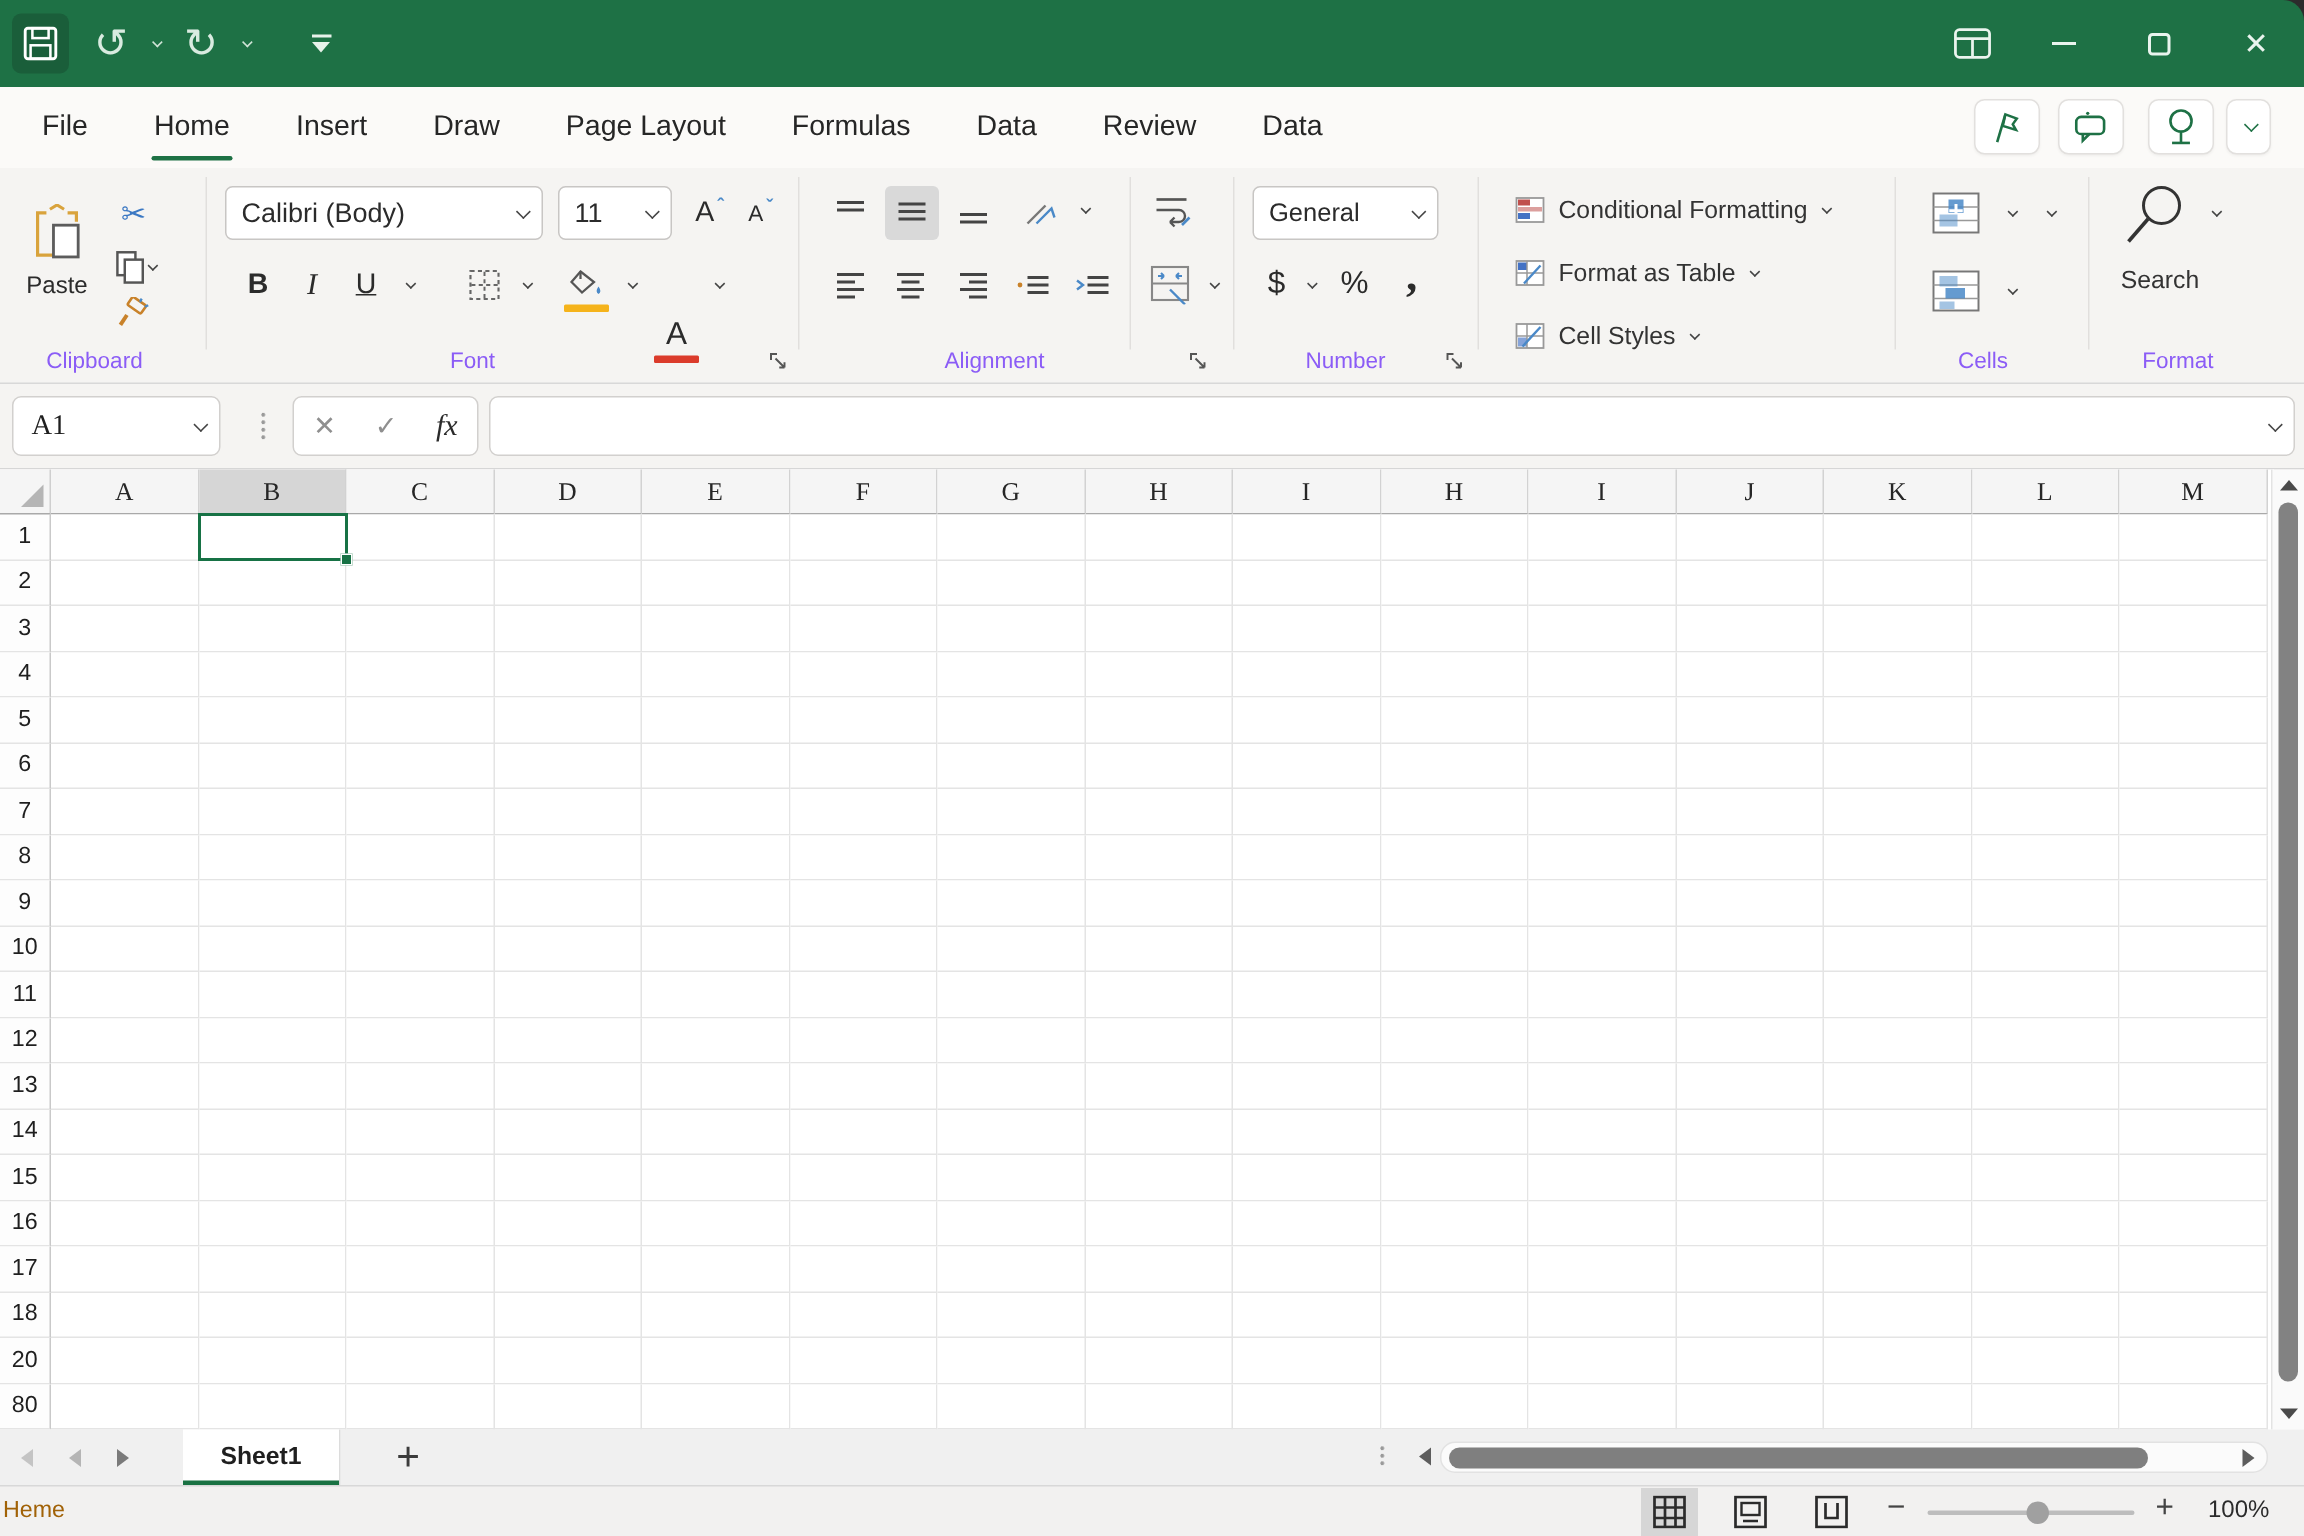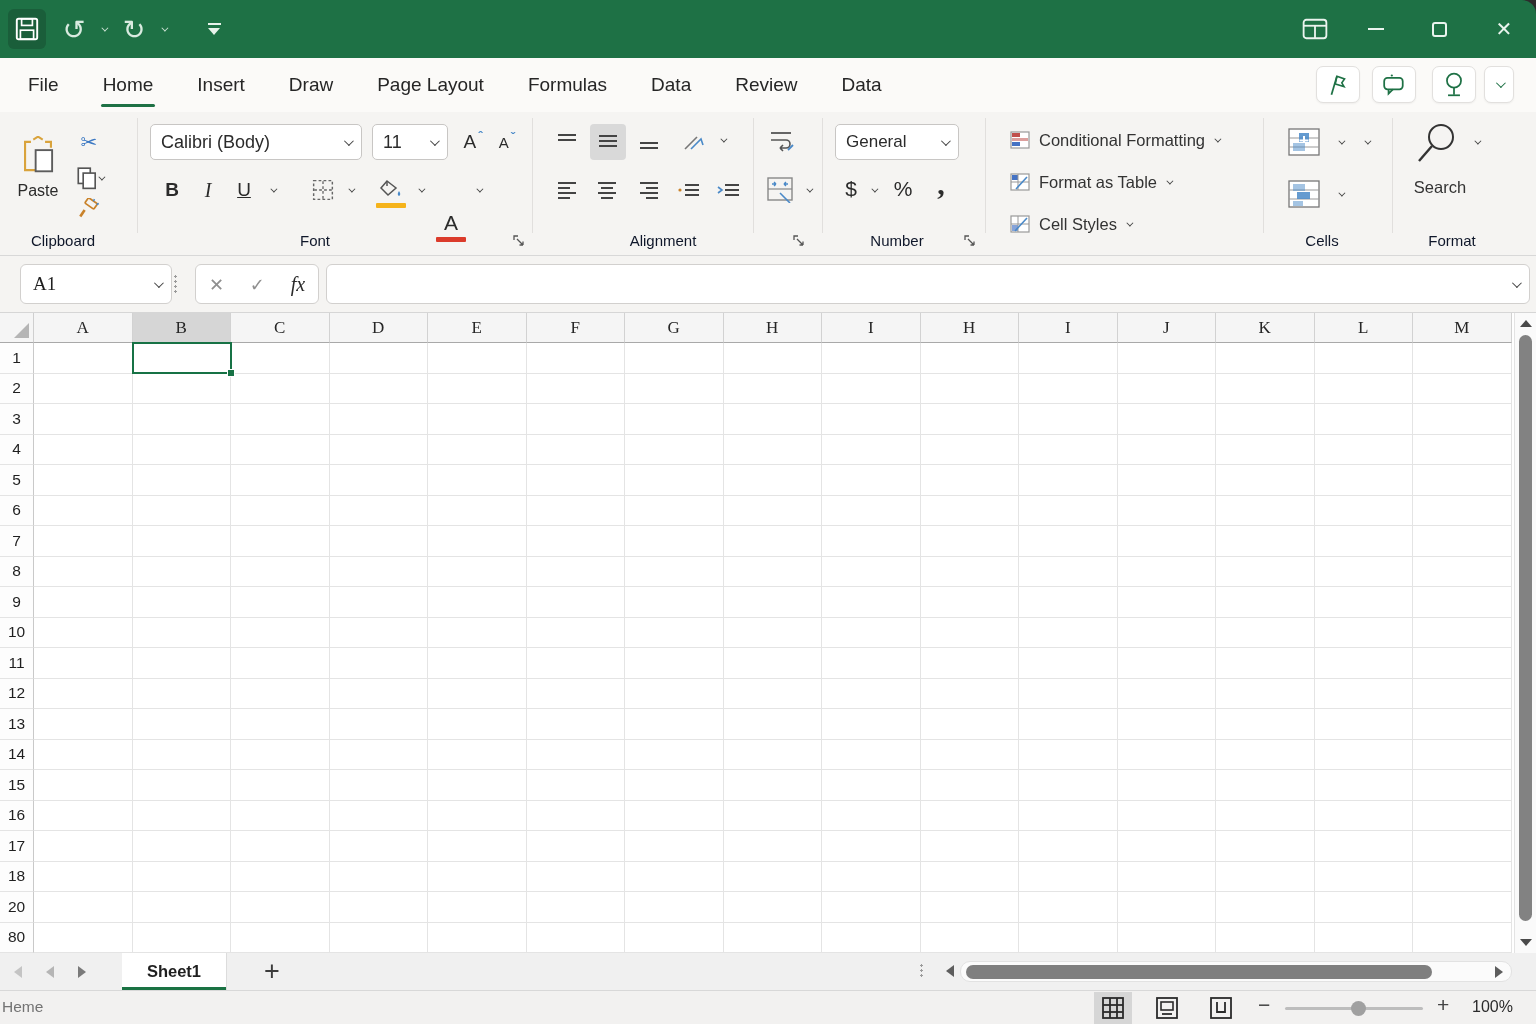--- a/index.html
+++ b/index.html
@@ -31,21 +31,21 @@
   .tab { position:relative; height:100%; display:flex; align-items:center; padding:0 22px; font-size:19px; color:#262626; cursor:pointer; }
   .tab:first-child { margin-left:6px; }
   .tab.active { font-weight:400; }
   .tab.active::after { content:""; position:absolute; left:20px; right:20px; bottom:5px; height:3px; background:#1E7145; border-radius:2px; }
   .tr-btn { position:absolute; top:66px; height:37px; background:#fff; border:1px solid #e2e0de; border-radius:7px;
             display:flex; align-items:center; justify-content:center; box-shadow:0 1px 2px rgba(0,0,0,.05); cursor:pointer; }
 
   
   .ribbon { position:absolute; top:112px; left:0; width:1536px; height:144px; background:#f5f4f2; border-bottom:1px solid #d8d8d8; }
   .vsep { position:absolute; top:6px; bottom:22px; width:1px; background:#e1dfdd; }
-  .grp-label { position:absolute; bottom:6px; font-size:15px; color:#0f172a; transform:translateX(-50%); white-space:nowrap; }
+  .grp-label { position:absolute; bottom:6px; font-size:15px; color:#8b5cf6; transform:translateX(-50%); white-space:nowrap; }
   .launcher { position:absolute; bottom:8px; width:12px; height:12px; }
   .rib { position:absolute; display:flex; align-items:center; justify-content:center; cursor:pointer; }
   .rib.sel { background:#d9d9d9; border-radius:4px; }
   .combo { position:absolute; background:#fff; border:1px solid #c8c6c4; border-radius:5px; display:flex; align-items:center;
            padding:0 10px; font-size:18px; color:#2b2b2b; cursor:pointer; }
   .combo .cx { flex:1; }
   .fmt-b { font-weight:bold; font-size:19px; color:#2b2b2b; }
   .fmt-i { font-style:italic; font-family:"Liberation Serif", serif; font-size:20px; color:#2b2b2b; }
   .fmt-u { text-decoration:underline; font-size:19px; color:#2b2b2b; }
   .grow-a { font-size:19px; color:#2b2b2b; position:relative; }
@@ -98,21 +98,21 @@
   .sheettab::after { content:""; position:absolute; left:0; right:0; bottom:0; height:3px; background:#1a7243; }
   .addsheet { position:absolute; left:250px; top:0; width:44px; height:37px; display:flex; align-items:center; justify-content:center;
               font-size:27px; font-weight:300; color:#3c3c3c; cursor:pointer; }
   .hs-track { position:absolute; left:960px; top:8px; width:552px; height:21px; background:#fbfbfb; border:1px solid #e2e2e2; border-radius:10px; }
   .hs-thumb { position:absolute; left:5px; top:2.5px; width:466px; height:14px; background:#7f7f7f; border-radius:7px; }
   .hs-left { position:absolute; left:946px; top:12px; width:0; height:0; border-top:6px solid transparent; border-bottom:6px solid transparent; border-right:8px solid #5d5d5d; }
   .hs-right { position:absolute; left:534px; top:4px; width:0; height:0; border-top:6px solid transparent; border-bottom:6px solid transparent; border-left:8px solid #5d5d5d; }
 
   
   .sbar { position:absolute; top:990px; left:0; width:1536px; height:34px; background:#f2f1f0; border-top:1px solid #d8d8d8; }
-  .mode-txt { position:absolute; left:2px; top:7px; font-size:15.5px; color:#737373; }
+  .mode-txt { position:absolute; left:2px; top:7px; font-size:15.5px; color:#a16207; }
   .view-btn { position:absolute; top:1px; width:38px; height:32px; display:flex; align-items:center; justify-content:center; cursor:pointer; }
   .view-btn.active { background:#d6d6d6; }
   .zoom-sign { position:absolute; top:2px; font-size:21px; color:#444; cursor:pointer; }
   .z-track { position:absolute; left:1285px; top:16px; width:138px; height:3px; background:#bdbdbd; border-radius:2px; }
   .z-thumb { position:absolute; left:66px; top:-6px; width:15px; height:15px; background:#a0a0a0; border-radius:50%; }
   .zoom-pct { position:absolute; left:1472px; top:7px; width:52px; font-size:16px; color:#2b2b2b; }
   svg { display:block; }
 </style>
 </head>
 <body>
@@ -485,21 +485,21 @@
       </svg>
     </div>
     <div class="rib" style="left:1466px;top:18px;width:20px;height:24px;">
       <i class="chev small"></i>
     </div>
     <span class="search-lbl" style="left:1440px;top:66px;">Search</span>
     <span class="grp-label" style="left:1452px">Format</span>
   </div>
 
   <div class="frow">
-    <div class="wbox" style="left:20px;width:152px;">
+    <div class="wbox" style="left:8px;width:139px;">
       <span class="namebox-txt">A1</span>
       <i class="chev" style="margin-right:10px;"></i>
     </div>
     <div style="position:absolute;left:174px;top:18px;">
       <div class="vdots"></div>
     </div>
     <div class="wbox" style="left:195px;width:124px;justify-content:space-around;">
       <span class="fbtn">✕</span>
       <span class="fbtn">✓</span>
       <span class="fx-txt">fx</span>

